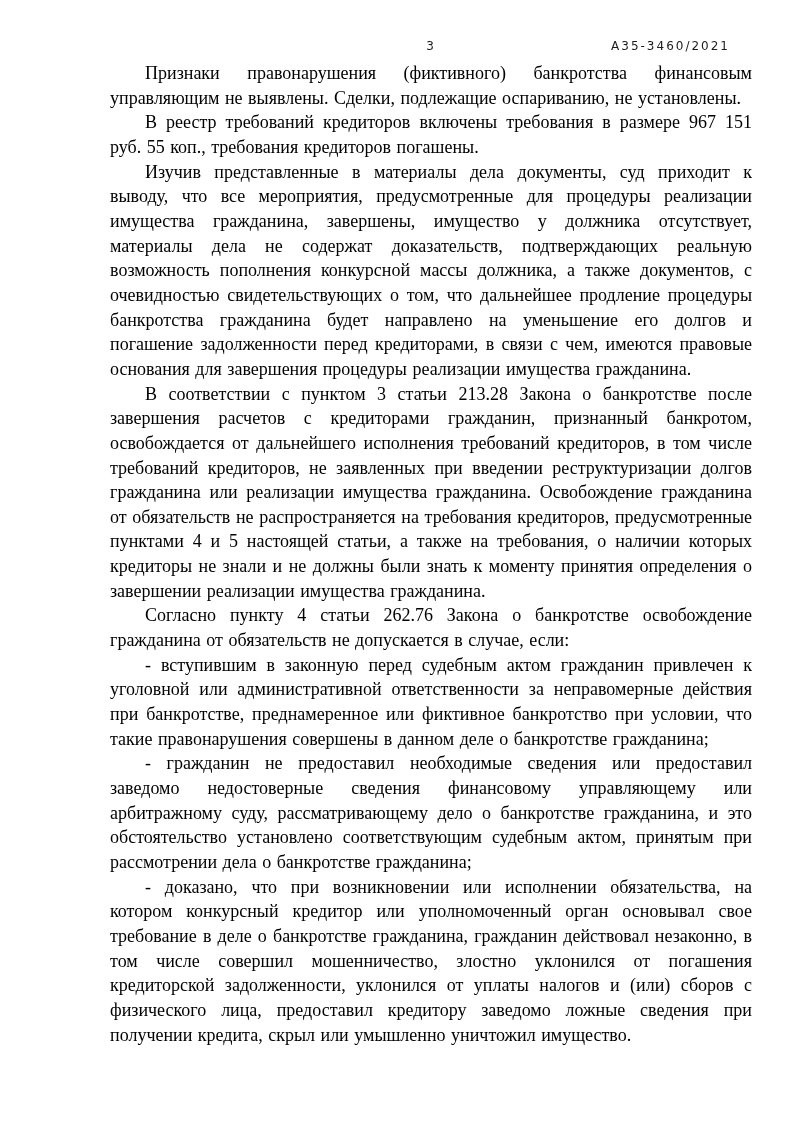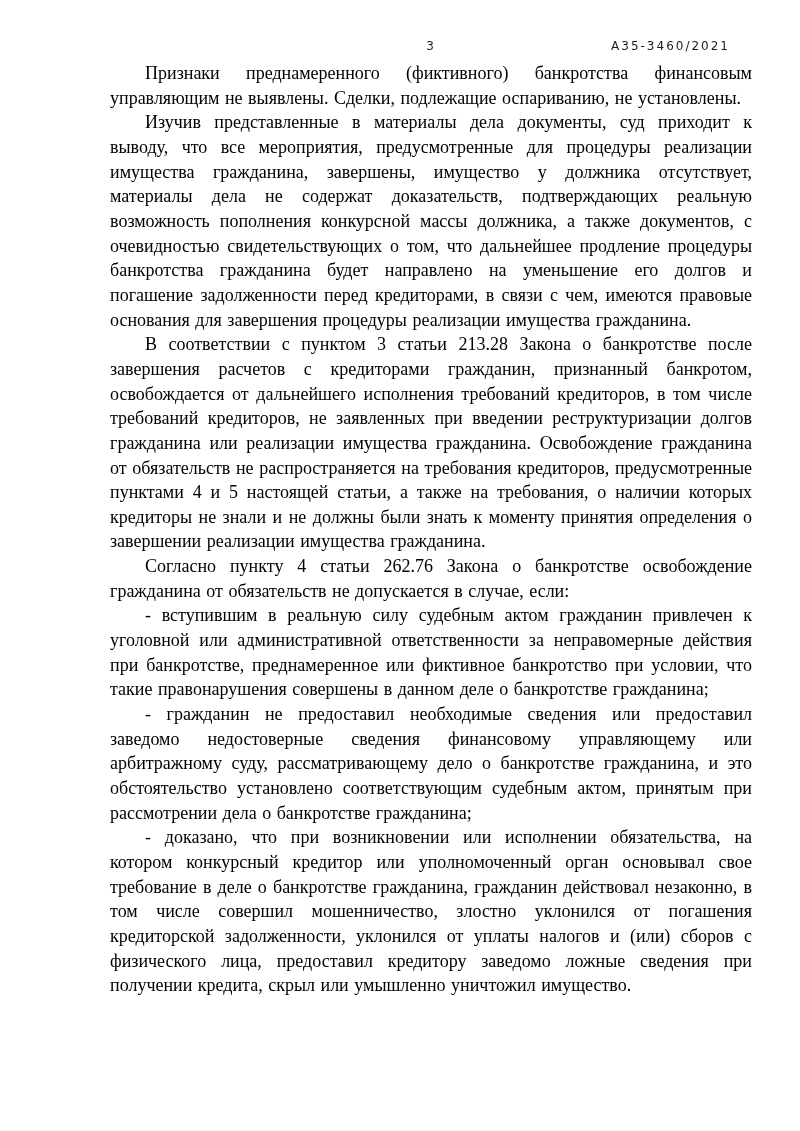--- a/index.html
+++ b/index.html
@@ -61,22 +61,23 @@
 <body>
 
 <div class="page">
 
   <div class="header">
     <span class="page-num">3</span>
     <span class="case-num">А35-3460/2021</span>
   </div>
 
   <div class="body-text">
-    <p>Признаки преднамеренного (фиктивного) банкротства финансовым управляющим не выявлены. Сделки, подлежащие оспариванию, не установлены.</p>
+    <p>Признаки правонарушения (фиктивного) банкротства финансовым управляющим не выявлены. Сделки, подлежащие оспариванию, не установлены.</p>
+    <p>В реестр требований кредиторов включены требования в размере 967&nbsp;151 руб. 55 коп., требования кредиторов погашены.</p>
     <p>Изучив представленные в материалы дела документы, суд приходит к выводу, что все мероприятия, предусмотренные для процедуры реализации имущества гражданина, завершены, имущество у должника отсутствует, материалы дела не содержат доказательств, подтверждающих реальную возможность пополнения конкурсной массы должника, а также документов, с очевидностью свидетельствующих о том, что дальнейшее продление процедуры банкротства гражданина будет направлено на уменьшение его долгов и погашение задолженности перед кредиторами, в связи с чем, имеются правовые основания для завершения процедуры реализации имущества гражданина.</p>
     <p>В соответствии с пунктом 3 статьи 213.28 Закона о банкротстве после завершения расчетов с кредиторами гражданин, признанный банкротом, освобождается от дальнейшего исполнения требований кредиторов, в том числе требований кредиторов, не заявленных при введении реструктуризации долгов гражданина или реализации имущества гражданина. Освобождение гражданина от обязательств не распространяется на требования кредиторов, предусмотренные пунктами 4 и 5 настоящей статьи, а также на требования, о наличии которых кредиторы не знали и не должны были знать к моменту принятия определения о завершении реализации имущества гражданина.</p>
     <p>Согласно пункту 4 статьи 262.76 Закона о банкротстве освобождение гражданина от обязательств не допускается в случае, если:</p>
-    <p>- вступившим в реальную силу судебным актом гражданин привлечен к уголовной или административной ответственности за неправомерные действия при банкротстве, преднамеренное или фиктивное банкротство при условии, что такие правонарушения совершены в данном деле о банкротстве гражданина;</p>
+    <p>- вступившим в законную перед судебным актом гражданин привлечен к уголовной или административной ответственности за неправомерные действия при банкротстве, преднамеренное или фиктивное банкротство при условии, что такие правонарушения совершены в данном деле о банкротстве гражданина;</p>
     <p>- гражданин не предоставил необходимые сведения или предоставил заведомо недостоверные сведения финансовому управляющему или арбитражному суду, рассматривающему дело о банкротстве гражданина, и это обстоятельство установлено соответствующим судебным актом, принятым при рассмотрении дела о банкротстве гражданина;</p>
     <p>- доказано, что при возникновении или исполнении обязательства, на котором конкурсный кредитор или уполномоченный орган основывал свое требование в деле о банкротстве гражданина, гражданин действовал незаконно, в том числе совершил мошенничество, злостно уклонился от погашения кредиторской задолженности, уклонился от уплаты налогов и (или) сборов с физического лица, предоставил кредитору заведомо ложные сведения при получении кредита, скрыл или умышленно уничтожил имущество.</p>
   </div>
 
 </div>
 
 </body></html>

